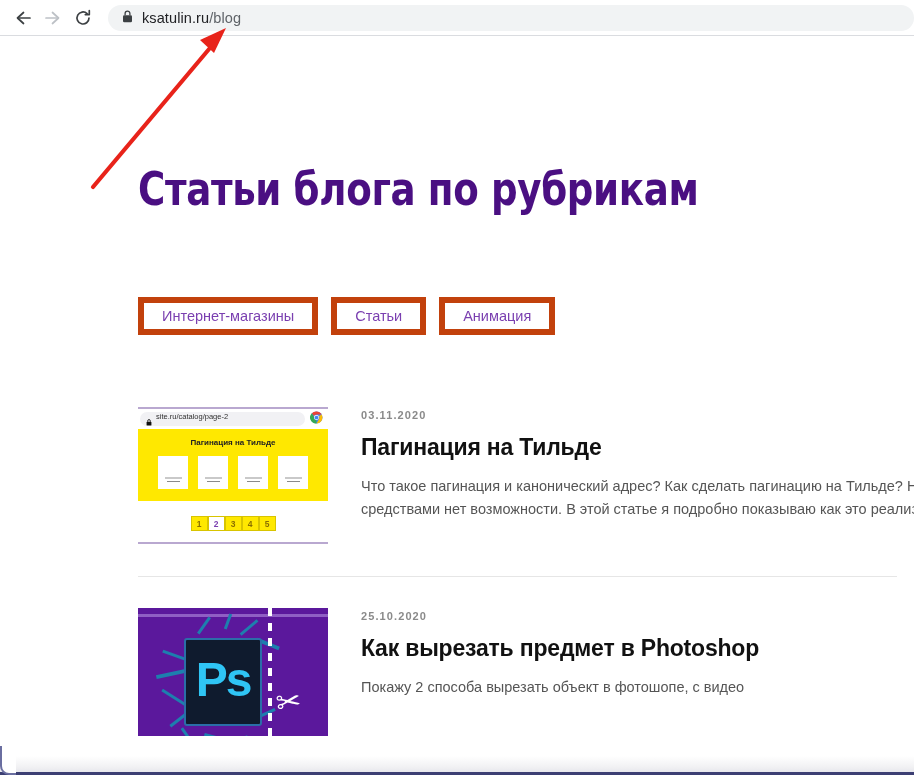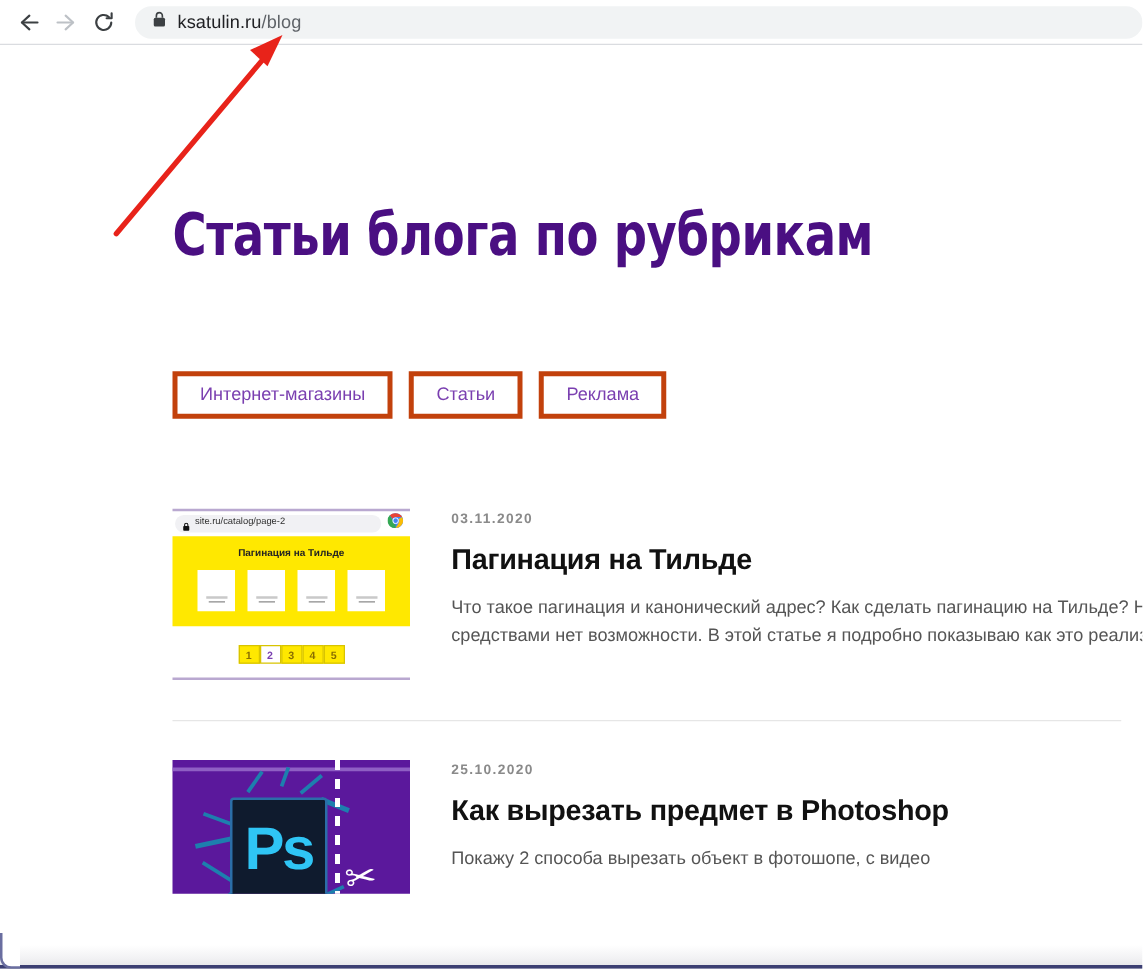--- a/index.html
+++ b/index.html
@@ -45,21 +45,21 @@
     position: absolute; left: 138px; top: 112px;
     font-family: "DejaVu Sans Condensed", "Liberation Sans Narrow", "Liberation Sans", sans-serif;
     font-size: 47px; line-height: 1.05; color: #4a0f82;
     letter-spacing: -0.4px; white-space: nowrap;
     transform: scaleX(0.88); transform-origin: left center;
   }
 
   
   .chips { position: absolute; left: 138px; top: 245px; display: flex; gap: 13px; }
   .chip {
-    border: 4px solid #c2410c; background: #ffffff;
+    border: 6px solid #c2410c; background: #ffffff;
     height: 38px; display: flex; align-items: center; justify-content: center;
     padding: 0 18px; color: #7a3fb0; font-size: 14.5px; white-space: nowrap;
     cursor: pointer;
   }
 
   
   .articles { position: absolute; left: 138px; top: 355px; width: 860px; }
   .article { display: flex; gap: 33px; position: relative; }
   .article + .article { margin-top: 32px; padding-top: 32px; }
   .divider {
@@ -111,21 +111,21 @@
   .pg {
     width: 17px; height: 15px; background: #ffe800; border: 1px solid #d8c400;
     font-size: 8.5px; font-weight: bold; color: #8a6f00;
     display: flex; align-items: center; justify-content: center; cursor: pointer;
   }
   .pg.active { background: #ffffff; color: #7a3fb0; }
   .mock-rule { height: 2px; background: #b9a8d0; }
 
   
   .ps-art {
-    position: relative; width: 190px; height: 107px; background: #5b189c;
+    position: relative; width: 190px; height: 128px; background: #5b189c;
     overflow: hidden;
   }
   .ps-stripe { position: absolute; left: 0; width: 190px; height: 3px; background: #8f5fc4; }
   .ps-box {
     position: absolute; left: 46px; top: 30px; width: 78px; height: 88px;
     background: #0f1b2e; border: 2px solid #2b6ea8; border-radius: 3px;
     display: flex; align-items: center; justify-content: center;
   }
   .ps-letters {
     font-size: 48px; font-weight: bold; color: #2fc5f5;
@@ -202,21 +202,21 @@
   </div>
   <div class="chrome-hairline"></div>
 
   <div class="page">
 
     <h1 class="page-title">Статьи блога по рубрикам</h1>
 
     <div class="chips">
       <div class="chip">Интернет-магазины</div>
       <div class="chip">Статьи</div>
-      <div class="chip">Реклама</div>
+      <div class="chip">Анимация</div>
     </div>
 
     <div class="articles">
 
       <div class="article">
         <div class="thumb">
           <div class="mock">
             <div class="mock-bar">
               <div class="mock-omni">
                 <span>

